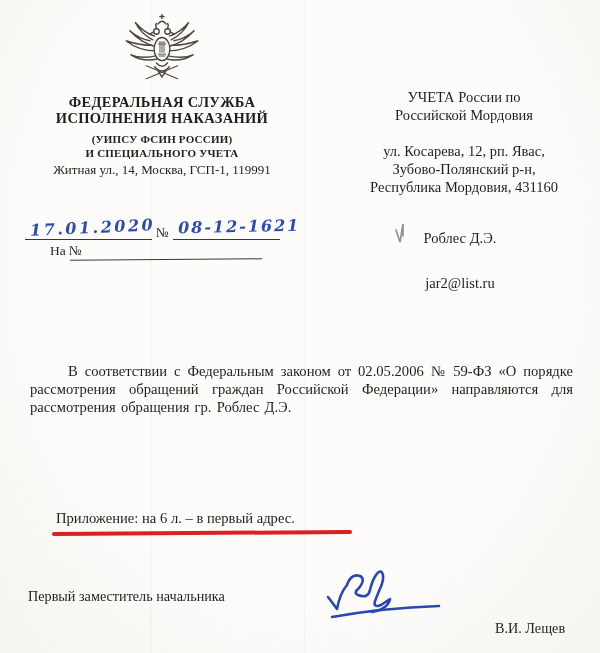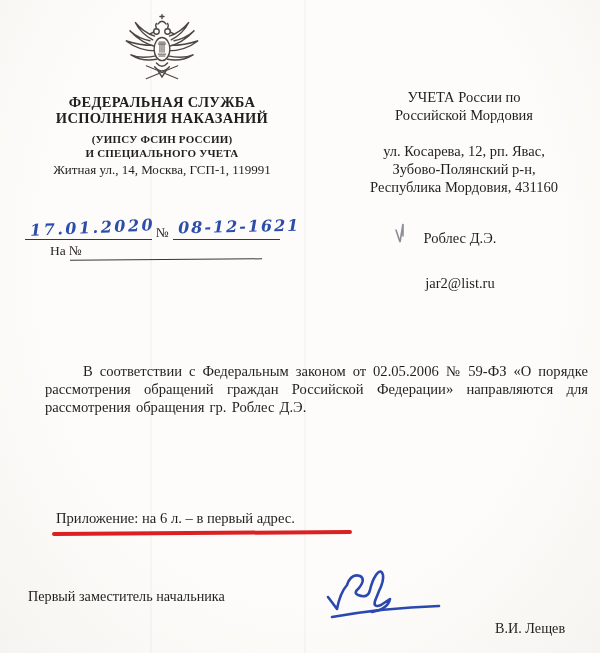--- a/index.html
+++ b/index.html
@@ -111,21 +111,21 @@
     <div>ул. Косарева, 12, рп. Явас,</div>
     <div>Зубово-Полянский р-н,</div>
     <div>Республика Мордовия, 431160</div>
   </div>
   <svg class="tick" style="left:394px;top:222px;" width="14" height="26" viewBox="0 0 14 26">
     <path d="M2,8 L6,20 L9,2 L9,14" stroke="#8b8e97" stroke-width="1.6" fill="none" stroke-linecap="round"></path>
   </svg>
   <div class="rc" style="left:370px;top:229px;width:180px;">Роблес Д.Э.</div>
   <div class="rc" style="left:370px;top:274px;width:180px;text-align:center;">jar2@list.ru</div>
 
-  <div class="body-text" style="top:362px;margin-left:15px;">
+  <div class="body-text" style="top:362px;">
     <p>В соответствии с Федеральным законом от 02.05.2006 № 59-ФЗ «О порядке рассмотрения обращений граждан Российской Федерации» направляются для рассмотрения обращения гр. Роблес Д.Э.</p>
   </div>
 
   <div class="attachment" style="left:56px;top:510px;">Приложение: на 6 л. – в первый адрес.</div>
   <div class="red-underline" style="left:52px;top:531px;width:300px;background:#d92121;"></div>
 
   <div class="sig-pos" style="left:28px;top:588px;">Первый заместитель начальника</div>
   <svg class="sig-scribble" style="left:322px;top:565px;" width="122" height="62" viewBox="0 0 122 62">
     <g stroke="#2a48b0" stroke-width="2.6" fill="none" stroke-linecap="round" stroke-linejoin="round">
       <path d="M6,32 L15,44 Q18,28 25,20 Q29,8 38,11 Q44,14 37,23 Q31,28 36,30 Q46,34 48,25 Q50,16 54,10 Q59,3 61,10 Q62,16 57,26 L53,36 Q51,43 59,40 L68,34 Q66,44 50,47"></path>

